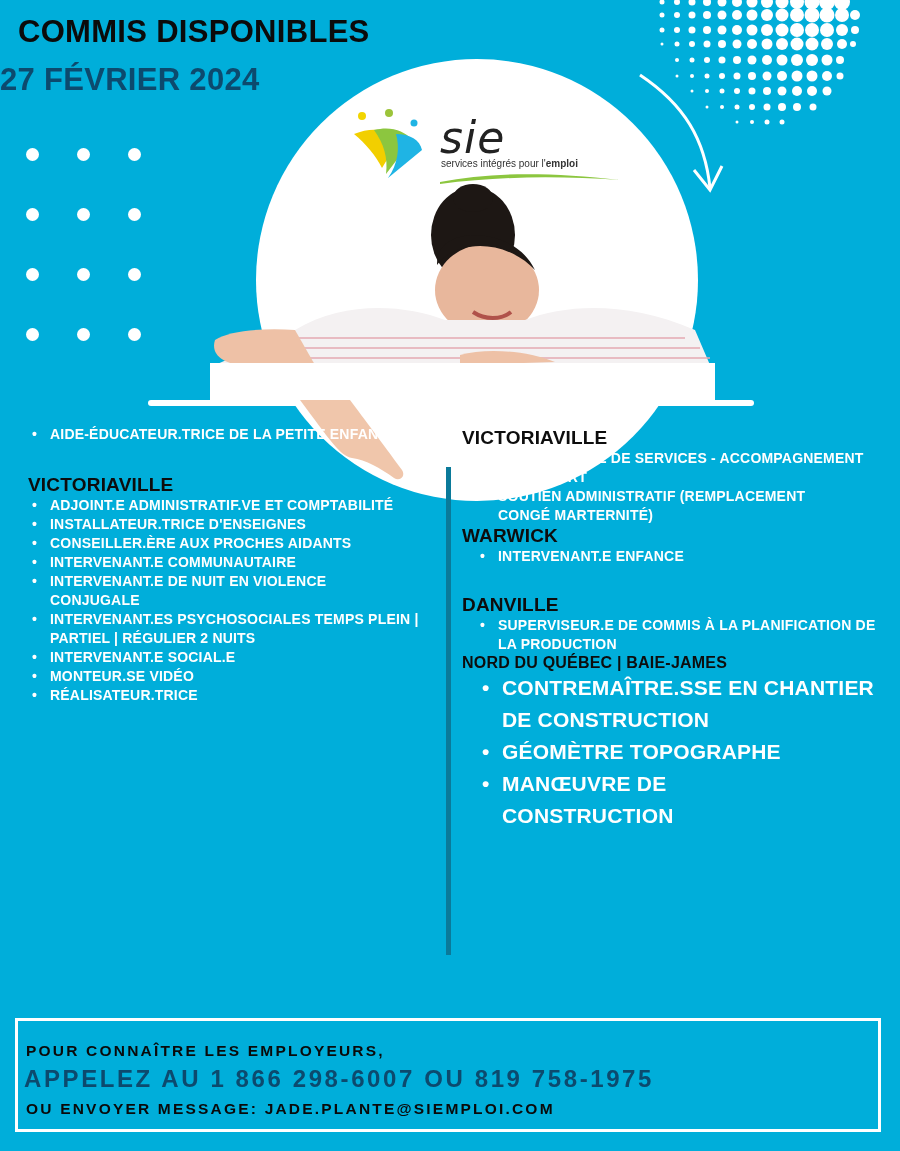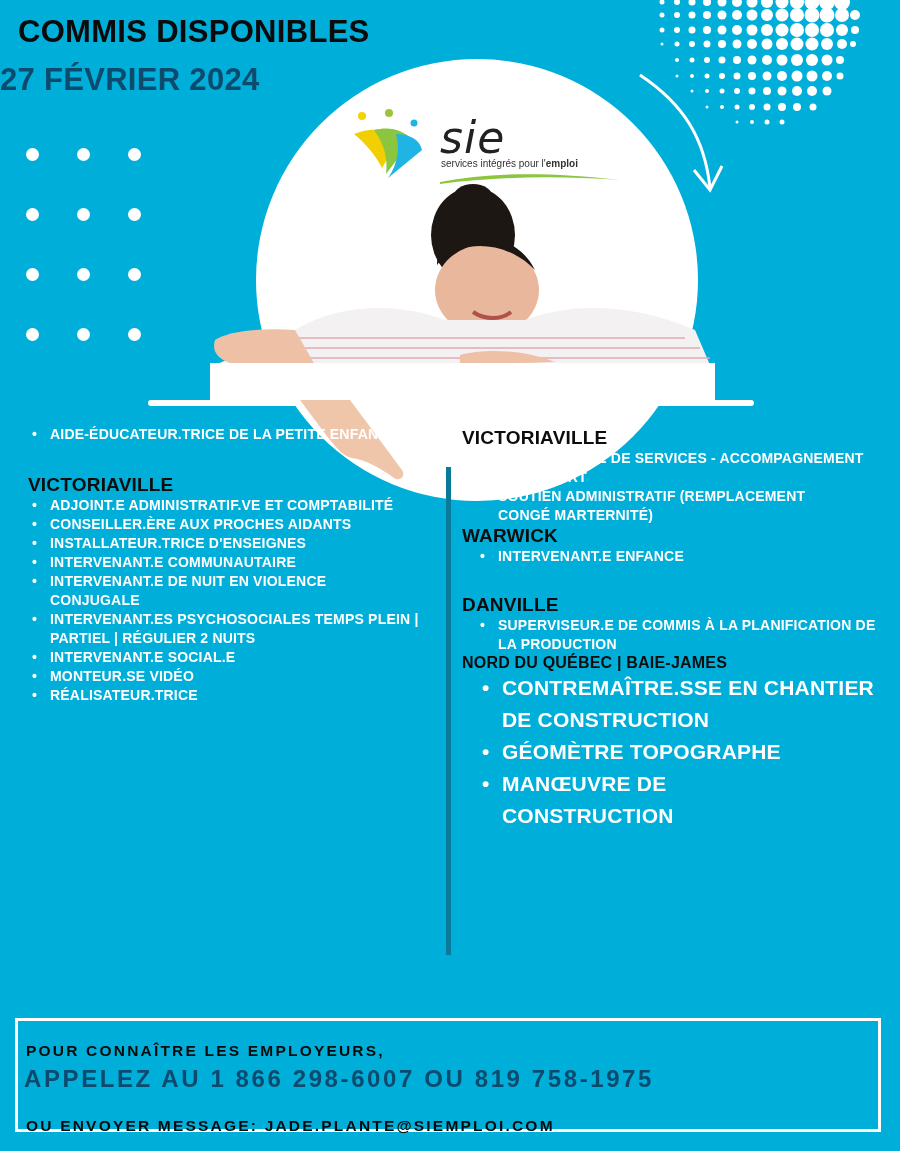--- a/index.html
+++ b/index.html
@@ -41,21 +41,21 @@
   .right-col .big li { font-size:21px; line-height:32px; padding-left:40px; }
   .right-col .big li::before { left:20px; }
   .right-col ul li { padding-left:36px; }
   .right-col ul li::before { left:18px; }
 
   .gap-sm { height:20px; }
 
   .footer-box { left:15px; top:1018px; width:866px; height:114px; border:3px solid #fff; box-sizing:border-box; }
   .f1 { left:26px; top:1042px; font-size:15.5px; color:#0a0a0a; letter-spacing:2.2px; font-weight:bold; }
   .f2 { left:24px; top:1065px; font-size:24px; color:#0c4a6e; letter-spacing:2.6px; font-weight:bold; }
-  .f3 { left:26px; top:1100px; font-size:15.5px; color:#0a0a0a; letter-spacing:2.2px; font-weight:bold;margin-top:17px; }
+  .f3 { left:26px; top:1100px; font-size:15.5px; color:#0a0a0a; letter-spacing:2.2px; font-weight:bold; }
 </style>
 </head>
 <body>
 
 <div class="abs halftone">
   <svg width="260" height="130" viewBox="0 0 260 130">
     <g fill="#fff">
 
       <circle cx="22" cy="2" r="2.5"></circle>
         <circle cx="37" cy="2" r="3"></circle>
@@ -242,22 +242,22 @@
 <div class="abs divider"></div>
 
 <div class="abs col left-col">
   <ul>
     <li style="width:360px">AIDE-ÉDUCATEUR.TRICE DE LA PETITE ENFANCE</li>
   </ul>
   <div class="gap-sm" style="height:30px"></div>
   <h3>VICTORIAVILLE</h3>
   <ul>
     <li style="width:370px">ADJOINT.E ADMINISTRATIF.VE ET COMPTABILITÉ</li>
+    <li>INSTALLATEUR.TRICE D'ENSEIGNES</li>
     <li style="width:360px">CONSEILLER.ÈRE AUX PROCHES AIDANTS</li>
-    <li>INSTALLATEUR.TRICE D'ENSEIGNES</li>
     <li>INTERVENANT.E COMMUNAUTAIRE</li>
     <li style="width:330px">INTERVENANT.E DE NUIT EN VIOLENCE CONJUGALE</li>
     <li style="width:395px">INTERVENANT.ES PSYCHOSOCIALES TEMPS PLEIN | PARTIEL | RÉGULIER 2 NUITS</li>
     <li>INTERVENANT.E SOCIAL.E</li>
     <li>MONTEUR.SE VIDÉO</li>
     <li>RÉALISATEUR.TRICE</li>
   </ul>
 </div>
 
 <div class="abs col right-col">

